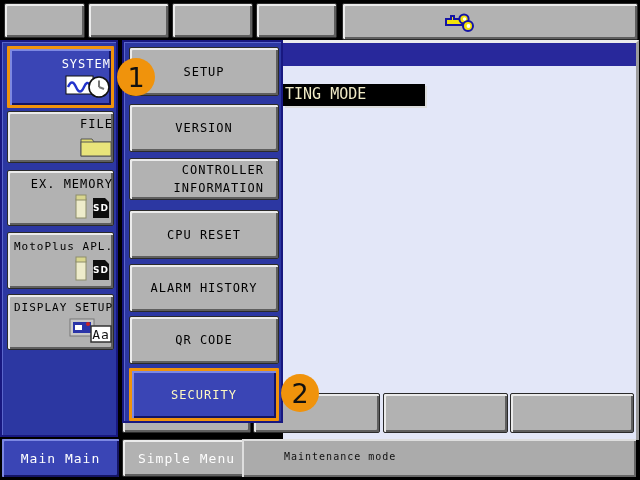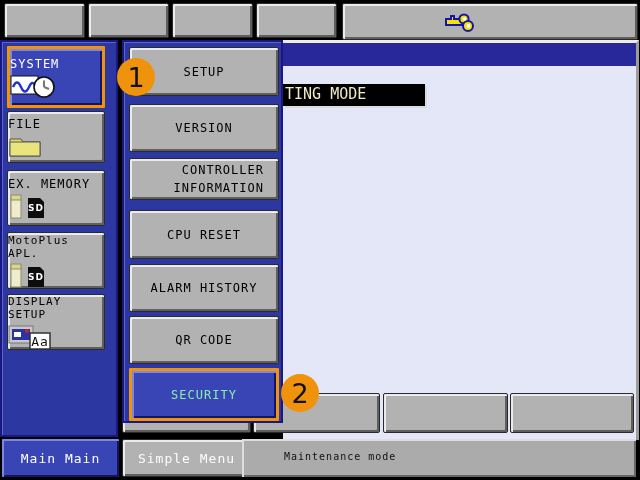--- a/index.html
+++ b/index.html
@@ -27,32 +27,32 @@
 
   
   .panel {
     background:#2c37a2; border:2px solid #181880;
     box-shadow: inset 1px 1px 0 #5b66cc;
   }
   #sidebar { left:0; top:40px; width:118px; height:397px; z-index:3; }
   #menu-panel { left:122px; top:40px; width:161px; height:383px; z-index:3; }
 
   .sb-btn {
-    position:absolute; left:5px; width:98px; color:#000;
-    display:flex; flex-direction:column; align-items:flex-start; justify-content:center;
+    position:absolute; left:5px; width:107px; color:#000;
+    display:flex; flex-direction:column; align-items:flex-end; justify-content:center;
     gap:3px; font-size:12px; letter-spacing:1px; cursor:pointer;
   }
   .sb-btn.blue { color:#fff; }
 
   .menu-btn {
     position:absolute; left:5px; width:150px; color:#000;
     display:flex; align-items:center; justify-content:center; text-align:right;
     font-size:12px; letter-spacing:1px; line-height:1.5; cursor:pointer;
   }
-  .menu-btn.blue { color:#86efac; }
+  .menu-btn.blue { color:#fef9c3; }
 
   
   #content {
     left:283px; top:40px; width:356px; height:400px; z-index:1;
     background:#e3e7f8; border-top:3px solid #ececec; border-right:3px solid #9c9c9c;padding-left:20px;
   }
   #content-titleband { position:absolute; left:0; top:0; width:100%; height:23px; background:#28289b; }
   #mode-banner {
     position:absolute; left:0; top:41px; width:142px; height:22px;
     background:#000; color:#f0eac6; font-size:15px; line-height:21px;

